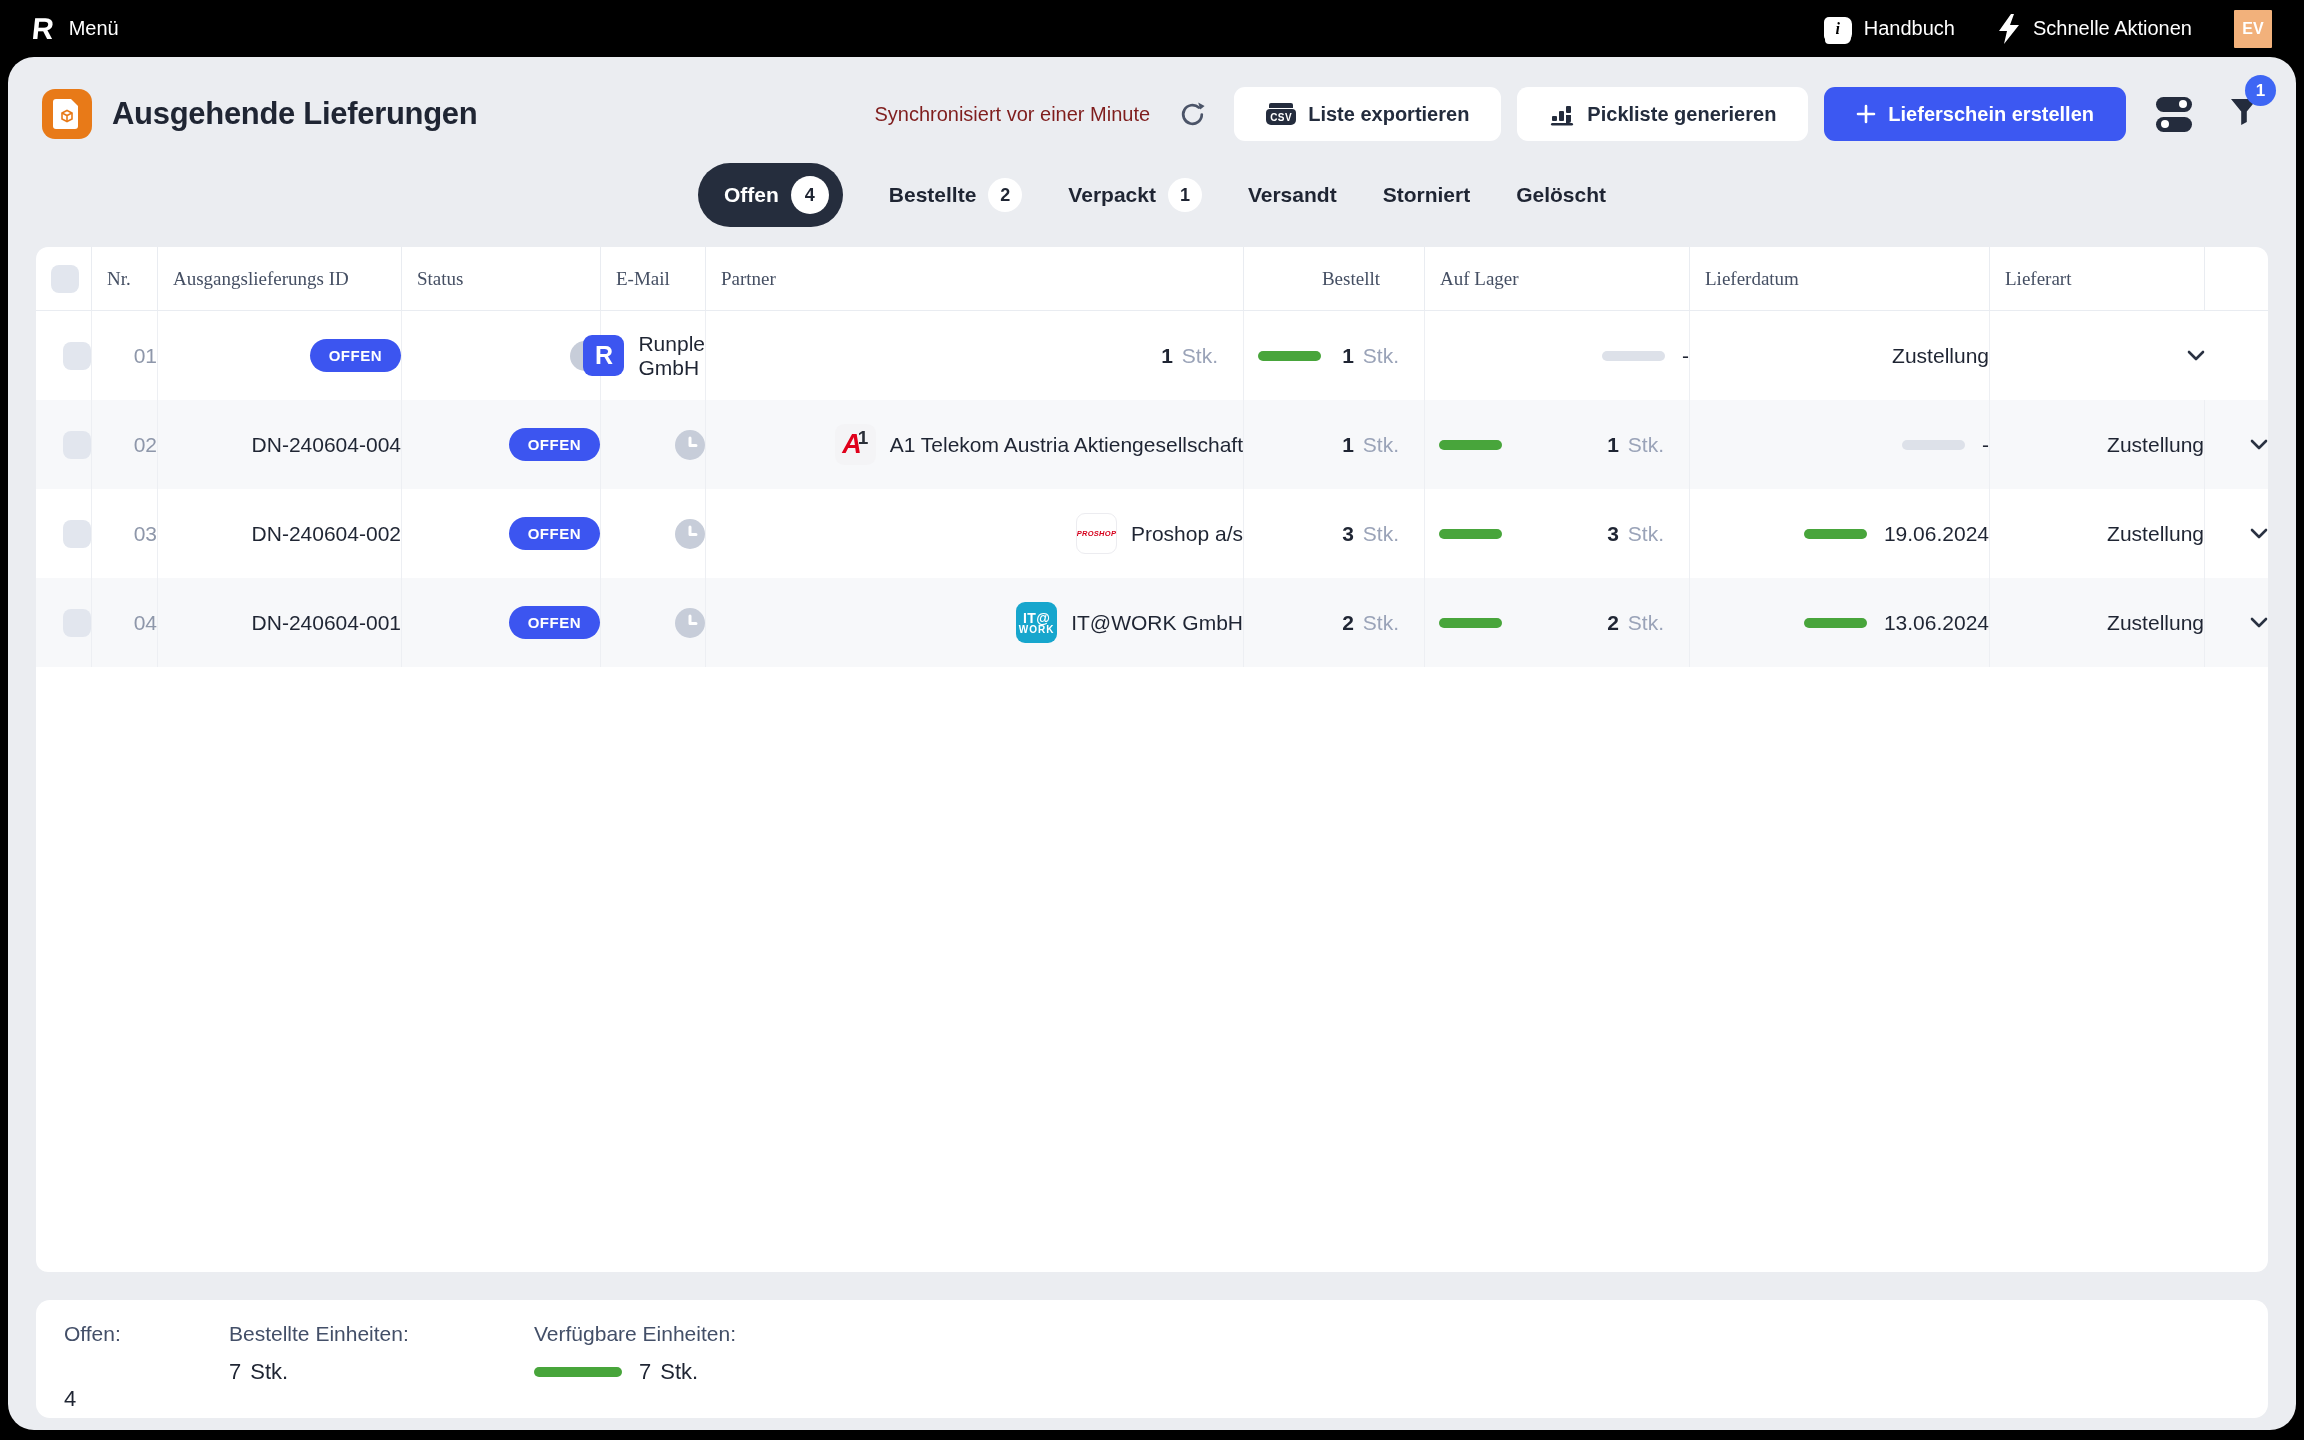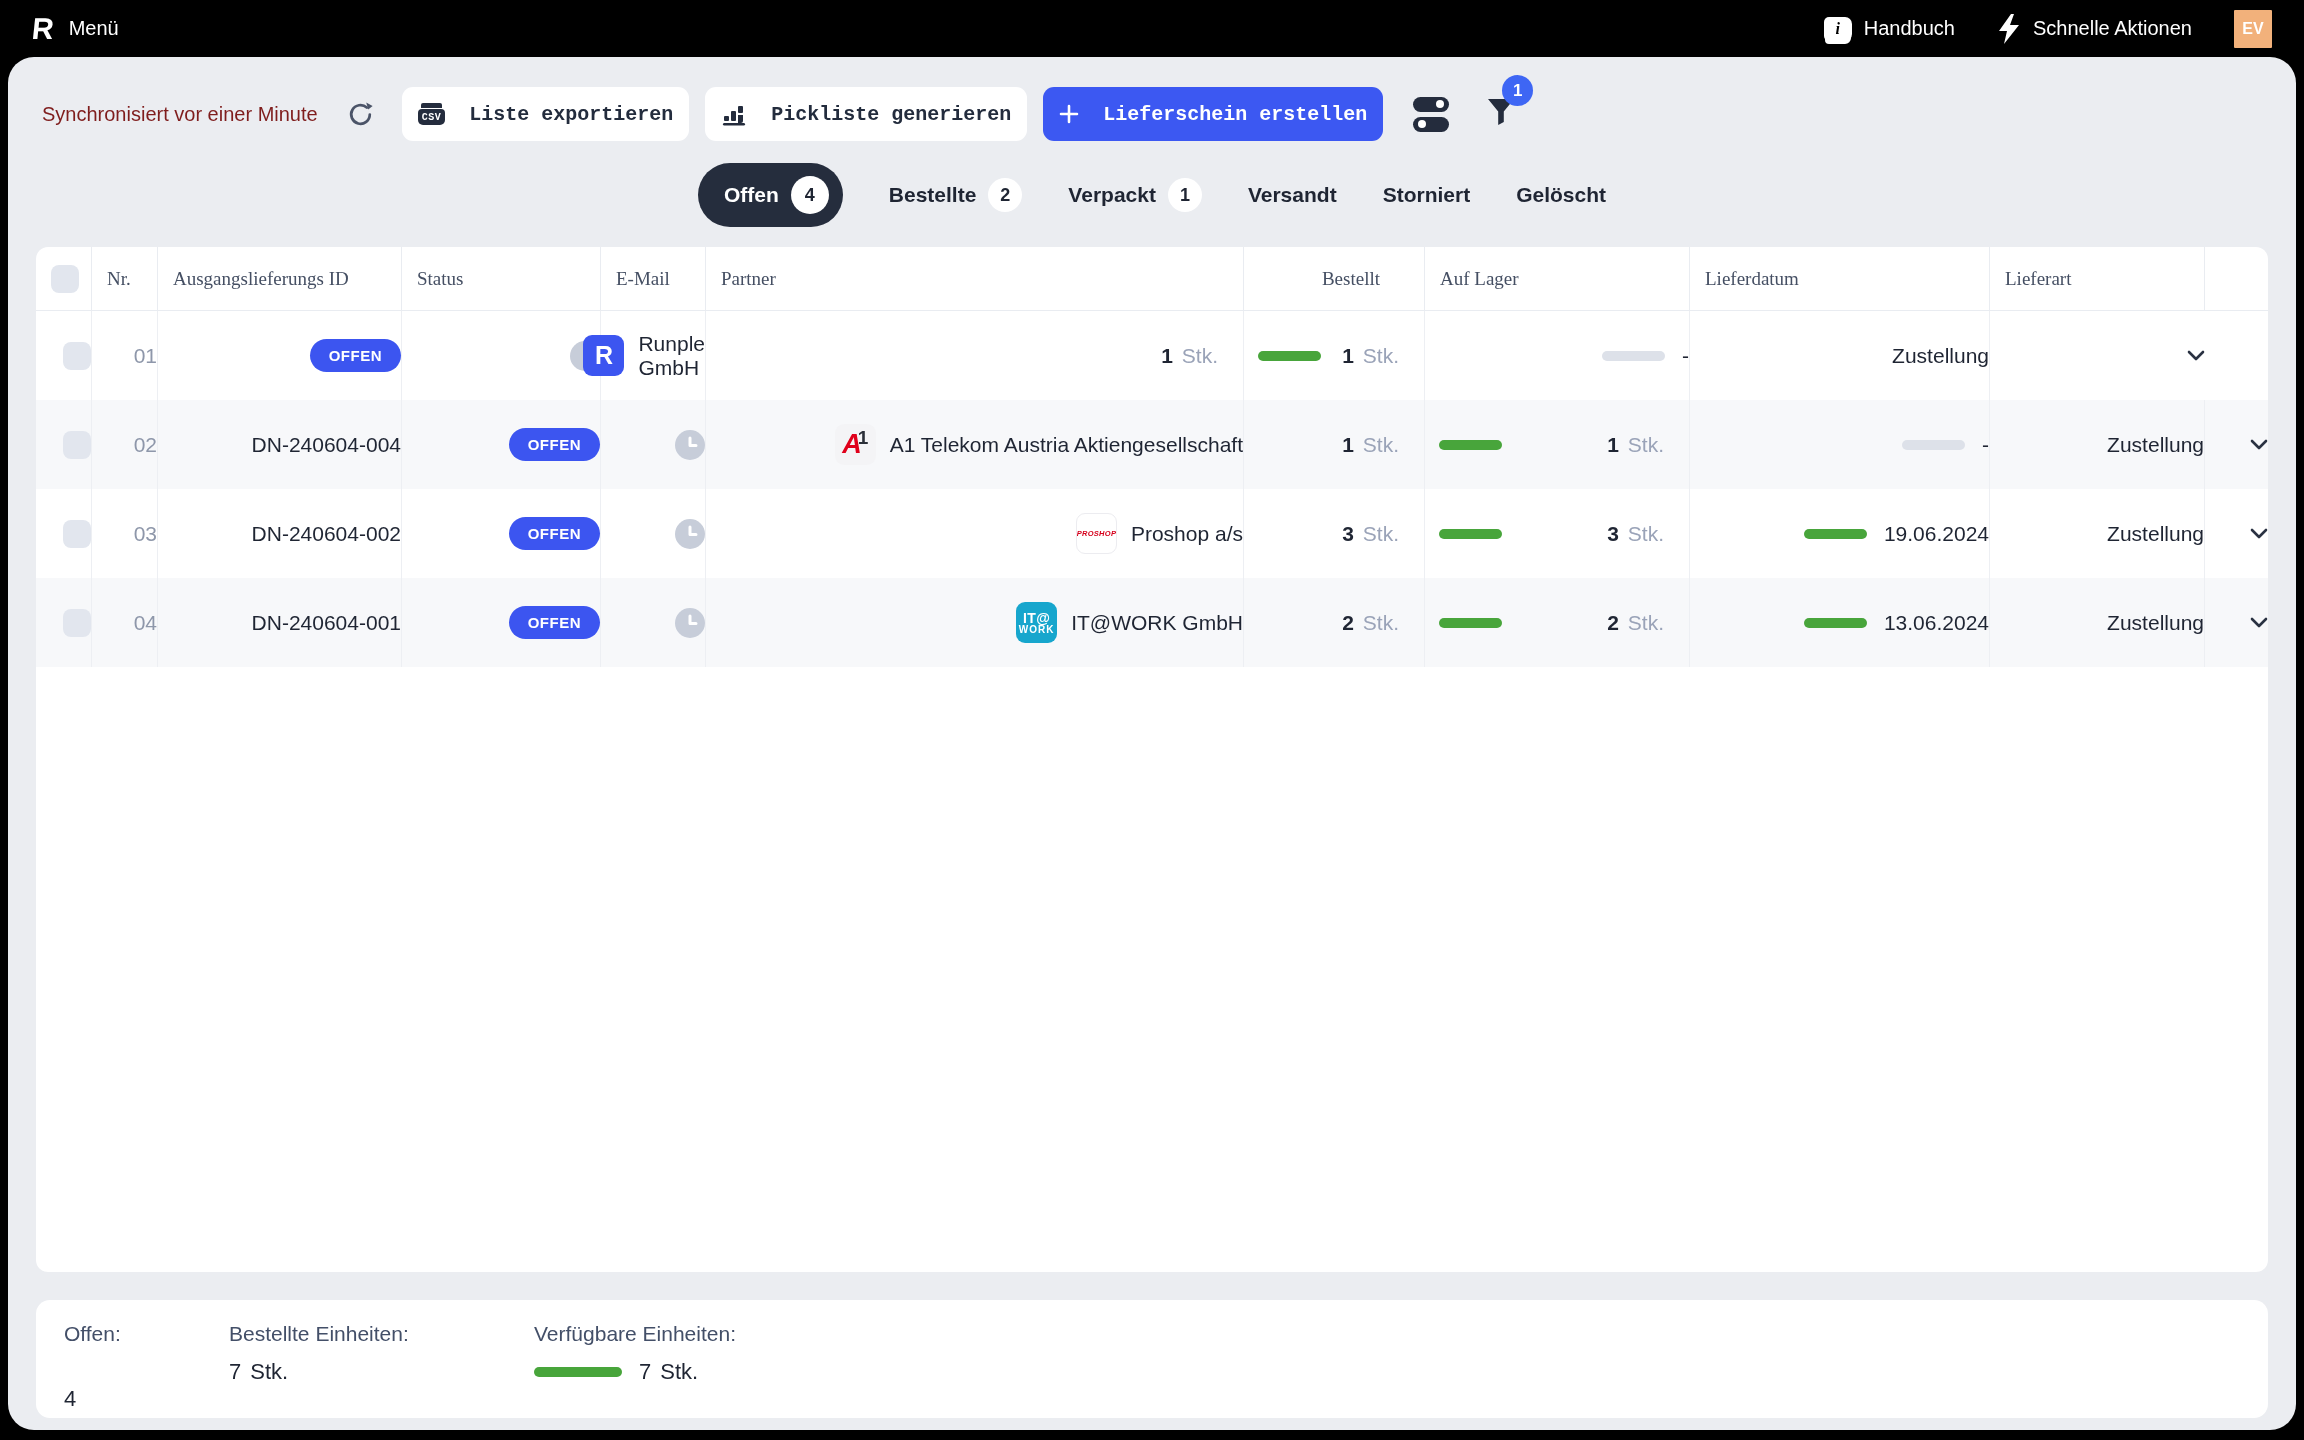--- a/index.html
+++ b/index.html
@@ -55,23 +55,22 @@
   .module-icon {
     width:50px; height:50px; border-radius:13px; background:#e87a18;
     display:flex; align-items:center; justify-content:center;
   }
   .page-title { font-size:31px; font-weight:700; color:#1f2533; letter-spacing:-0.3px; }
   .ph-right { display:flex; align-items:center; }
   .sync-text { font-size:20px; color:#7f1d1d; margin-right:29px; }
   .refresh-btn { cursor:pointer; display:flex; margin-right:28px; }
   .btn {
     height:54px; border-radius:11px; display:flex; align-items:center;
-    padding:0 16px; gap:24px; font-size:20px; font-weight:600; cursor:pointer;
+    padding:0 32px; gap:12px; font-size:20px; font-weight:600; cursor:pointer;
     border:none;
-    font-family:Liberation Mono, monospace;
   }
   .btn-white { background:#fff; color:#232c3d; margin-right:16px; }
   .btn-primary { background:#3c58f2; color:#fff; margin-right:28px; }
   .csv-chip {
     background:#242c3d; color:#fff; border-radius:4px 4px 5px 5px;
     font-size:10px; font-weight:800; padding:3px 4px 2px; letter-spacing:0.5px;
     position:relative; margin-top:6px;
   }
   .csv-chip::before {
     content:""; position:absolute; top:-6px; left:3px; right:3px; height:5px;
@@ -198,20 +197,32 @@
       </svg>
       <span class="tb-label">Schnelle Aktionen</span>
     </div>
     <div class="avatar">EV</div>
   </div>
 </div>
 
 <div class="panel">
 
   <div class="page-header">
+    <div class="ph-left">
+      <div class="module-icon">
+        <svg width="28" height="30" viewBox="0 0 28 30">
+          <path d="M3 0 h15 l7 7 v20 a3 3 0 0 1 -3 3 h-19 a3 3 0 0 1 -3 -3 v-24 a3 3 0 0 1 3 -3 z" fill="#fff"></path>
+          <g stroke="#e87a18" stroke-width="1.6" fill="none">
+            <path d="M9 14 l5 -2.5 5 2.5 v6 l-5 2.5 -5 -2.5 z"></path>
+            <path d="M9 14 l5 2.5 5 -2.5 M14 16.5 v6"></path>
+          </g>
+        </svg>
+      </div>
+      <div class="page-title">Ausgehende Lieferungen</div>
+    </div>
     <div class="ph-right">
       <span class="sync-text">Synchronisiert vor einer Minute</span>
       <span class="refresh-btn">
         <svg width="27" height="27" viewBox="0 0 27 27">
           <path d="M22.8 13.5 a9.3 9.3 0 1 1 -3.0 -6.9" fill="none" stroke="#4b5468" stroke-width="2.7" stroke-linecap="round"></path>
           <polygon points="19.2,1.5 21.3,8.6 25.6,5.0" fill="#4b5468"></polygon>
         </svg>
       </span>
       <div class="btn btn-white">
         <span class="csv-chip">CSV</span>

